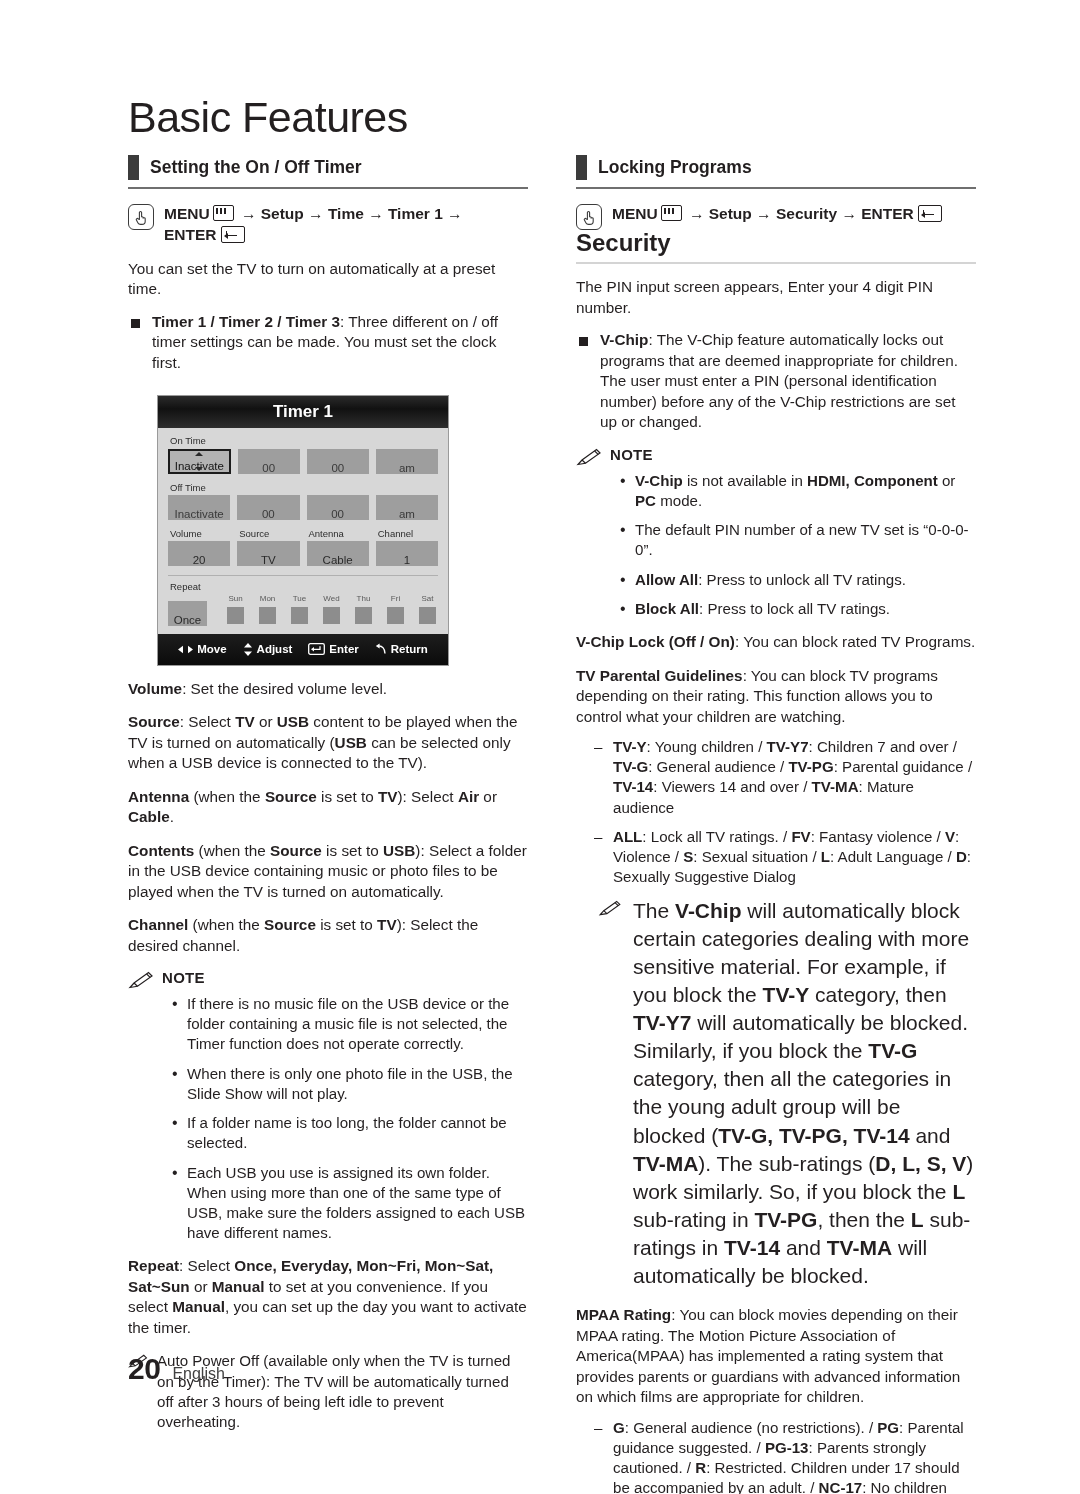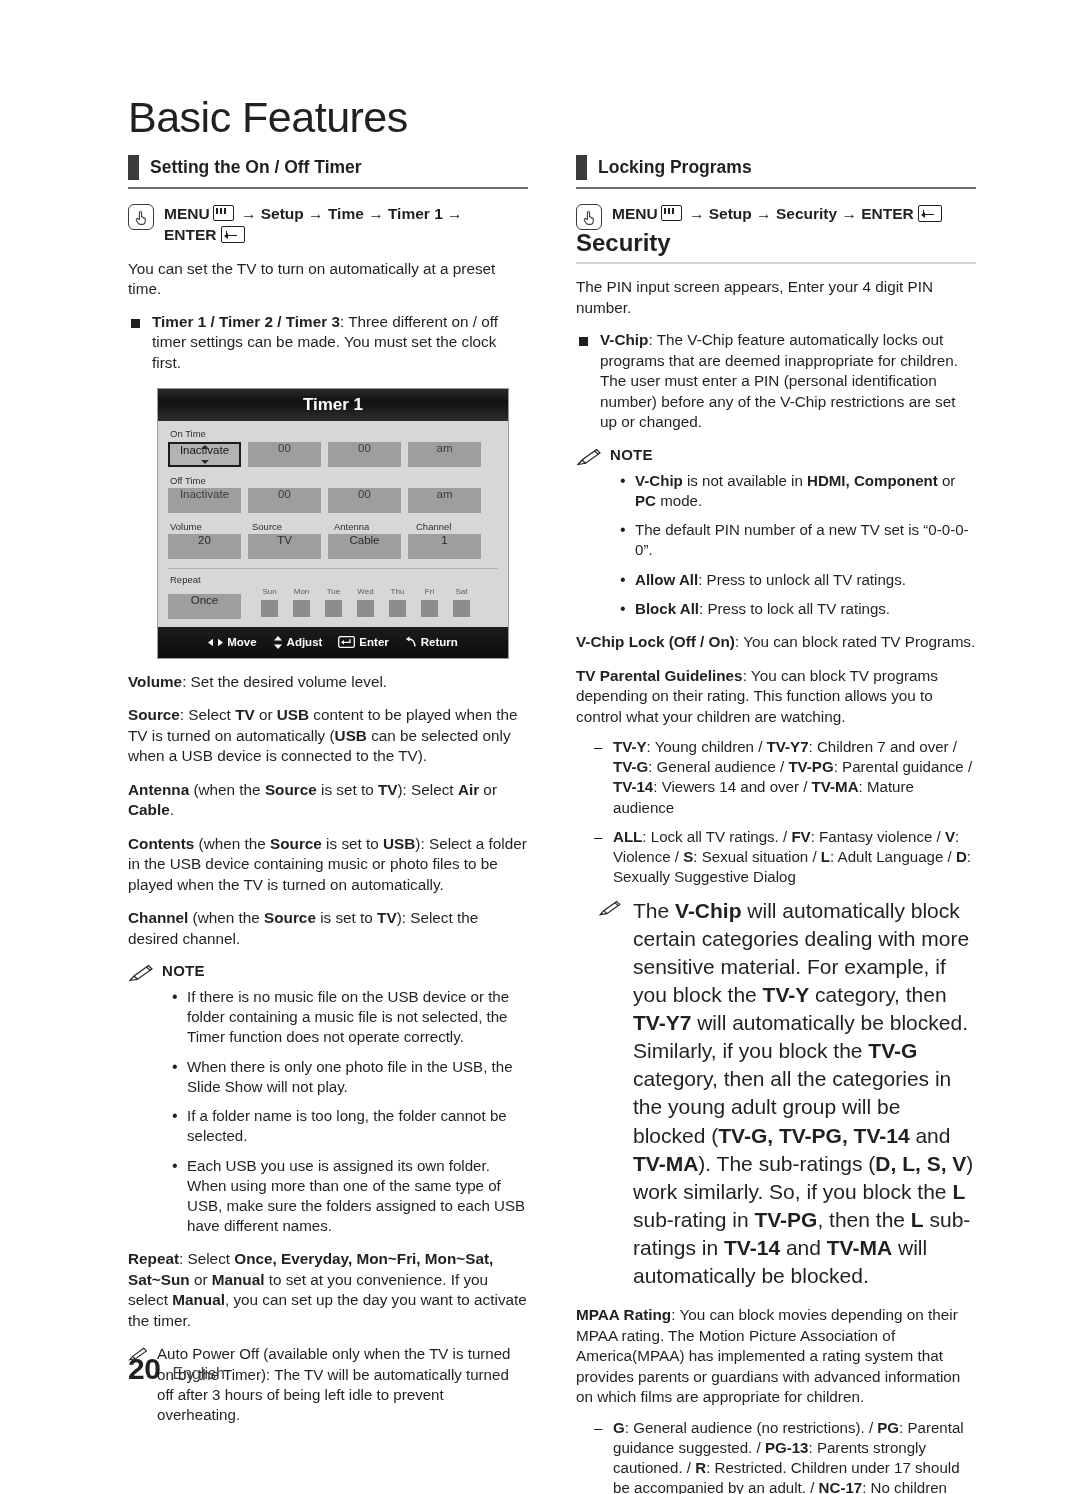--- a/index.html
+++ b/index.html
@@ -86,28 +86,28 @@
   .check{display:inline-block;width:15px;height:12px;position:relative;vertical-align:-1px;margin:0 3px;}
   .check:before{content:"";position:absolute;left:1px;top:4px;width:5px;height:2.4px;background:#231f20;transform:rotate(45deg);}
   .check:after{content:"";position:absolute;left:4px;top:2px;width:11px;height:2.4px;background:#231f20;transform:rotate(-45deg);}
 
   
   .bighead{}
   .bighead .t{font-size:24px;font-weight:bold;color:#231f20;line-height:1.1;}
   .bighead .rule{height:2px;background:#d4d4d4;margin-top:6px;}
 
   
-  .osd{position:relative;width:352px;margin:15px 0 0 29px;background:#be185d;
+  .osd{position:relative;width:292px;margin:22px 0 0 29px;background:#be185d;
        border:1px solid #9a9a9a;box-sizing:border-box;}
   .osd-title{height:32px;background:linear-gradient(180deg,#2b2b2b 0%,#111 40%,#2e2e2e 100%);
     color:#fff;font-size:17px;font-weight:bold;display:flex;align-items:center;justify-content:center;}
   .osd-body{background:#d7d7d7;padding:8px 10px 8px 10px;}
   .osd-lbl{font-size:9.5px;color:#2c2c2c;margin:0 0 2px 2px;line-height:1.1;}
   .osd-row{display:flex;gap:7px;}
-  .cell{background:#9e9e9e;height:25px;display:flex;align-items:flex-start;justify-content:center;
+  .cell{background:#9e9e9e;height:25px;display:flex;align-items:flex-end;justify-content:center;
     font-size:11.5px;color:#3a3a3a;box-sizing:border-box;}
   .cell.on{color:#2a2a2a;}
   .cell.sel{background:#b3b3b3;border:2px solid #1c1c1c;color:#141414;position:relative;}
   .cell.sel .ar{position:absolute;left:50%;transform:translateX(-50%);width:0;height:0;
     border-left:4px solid transparent;border-right:4px solid transparent;}
   .cell.sel .ar.up{top:1px;border-bottom:4.5px solid #2a2a2a;}
   .cell.sel .ar.dn{bottom:1px;border-top:4.5px solid #2a2a2a;}
   .c1{width:73px;} .c2{width:73px;} .c3{width:73px;} .c4{width:73px;}
   .quad{display:flex;gap:7px;}
   .quad .q{width:73px;}

